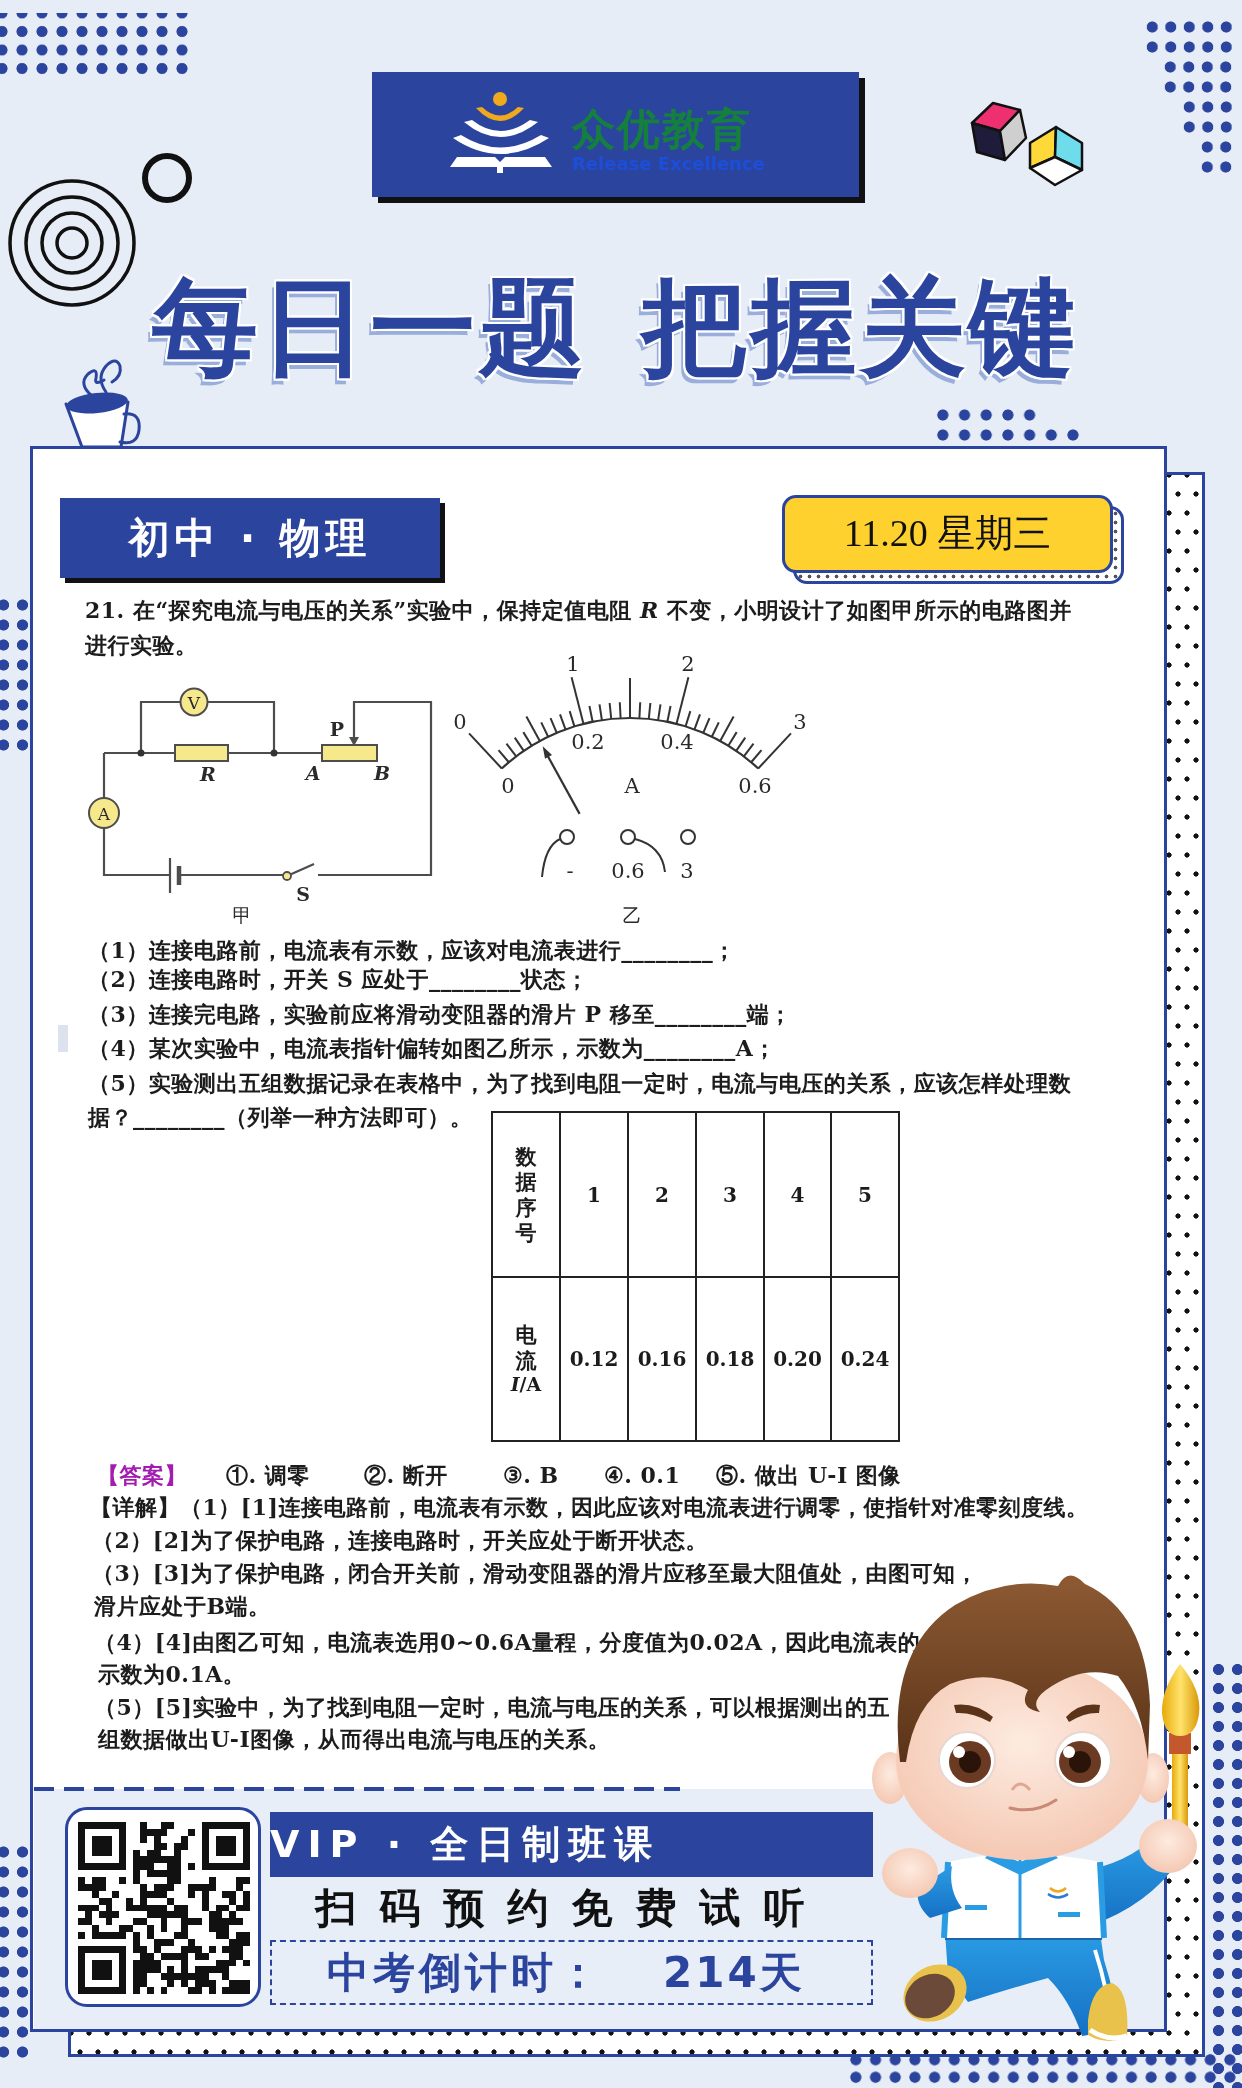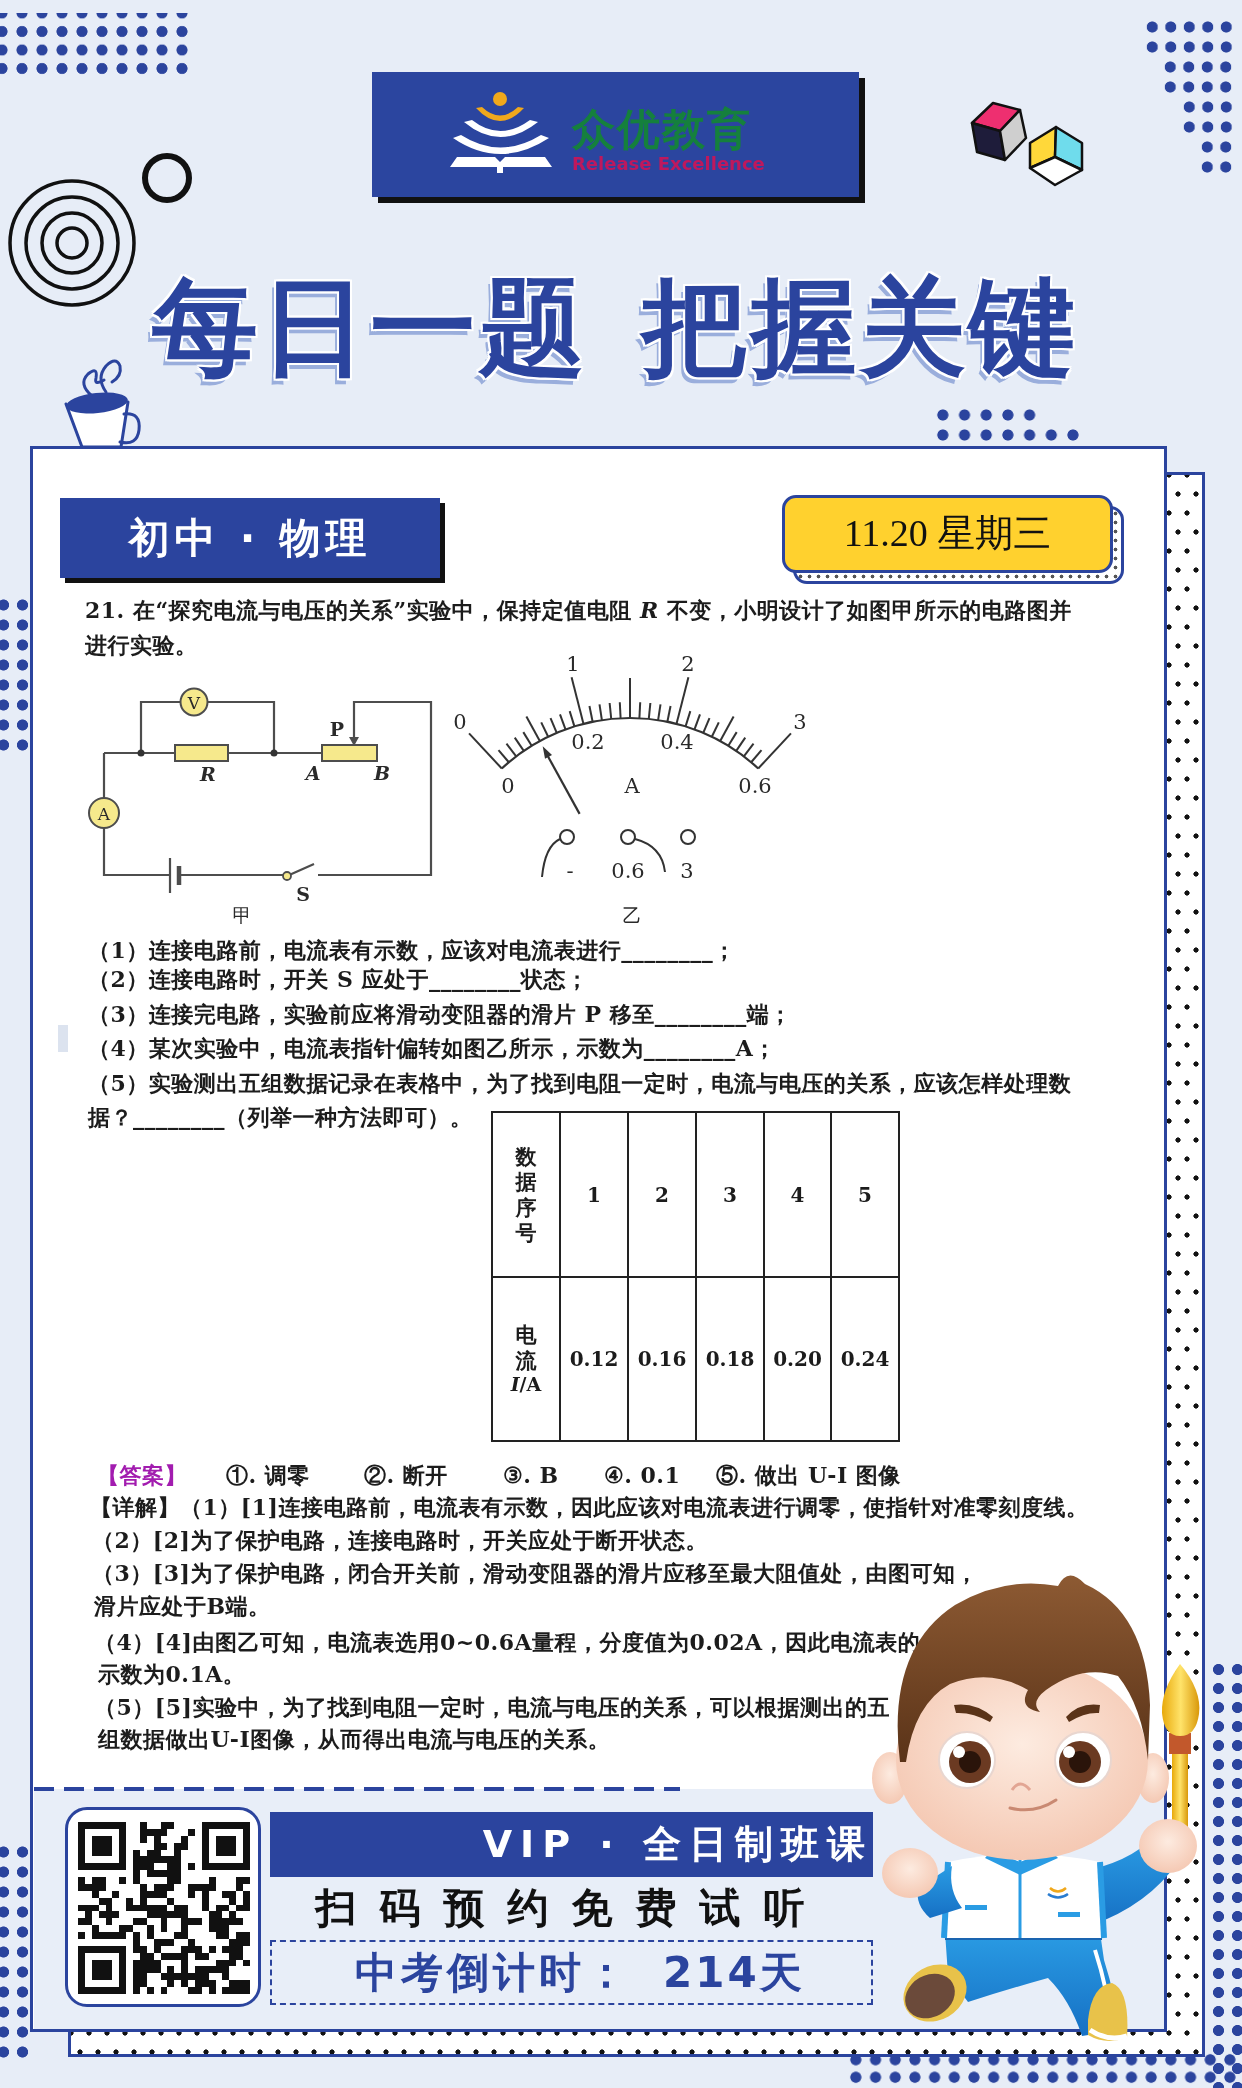--- a/index.html
+++ b/index.html
@@ -7,21 +7,21 @@
     width:1242px; height:2088px; position:relative; overflow:hidden;
     background:#e7edf7;
     font-family:"DejaVu Serif", serif;
   }
   .abs { position:absolute; }
   .dots { position:absolute; background-repeat:repeat; }
   .dots-blue { background-image: radial-gradient(circle at center, #2b449e 5.2px, transparent 5.9px); }
   .logo-shadow { left:378px; top:78px; width:487px; height:125px; background:#111; }
   .logo-box { left:372px; top:72px; width:487px; height:125px; background:#2b459f; }
   .brand-cn { left:572px; top:103px; font-family:Liberation Sans, sans-serif; font-weight:bold; font-size:43px; line-height:52px; color:#15803d; letter-spacing:2px; white-space:nowrap; }
-  .brand-en { left:572px; top:154px; font-family:"DejaVu Sans", sans-serif; font-weight:bold; font-size:18px; line-height:20px; color:#be185d; white-space:nowrap; }
+  .brand-en { left:572px; top:154px; font-family:"DejaVu Sans", sans-serif; font-weight:bold; font-size:18px; line-height:20px; color:#1d4ed8; white-space:nowrap; }
   .headline { top:268px; font-family:"DejaVu Sans", sans-serif; font-weight:900; font-size:106px; line-height:120px; color:#2b449e; letter-spacing:3px; white-space:nowrap;
     text-shadow: 2px 0 0 #fff, -2px 0 0 #fff, 0 2px 0 #fff, 0 -2px 0 #fff, 2px 2px 0 #fff, -2px -2px 0 #fff, 2px -2px 0 #fff, -2px 2px 0 #fff, -4px 6px 0 #9aaedc; }
   .back-panel { left:68px; top:472px; width:1137px; height:1585px; box-sizing:border-box; border:3px solid #2b449e;
     background-color:#fff;
     background-image: radial-gradient(circle at center, #111 2.3px, transparent 2.9px), radial-gradient(circle at center, #111 2.3px, transparent 2.9px);
     background-size: 18px 38px, 18px 38px; background-position: 0 0, 9px 19px; }
   .card { left:30px; top:446px; width:1137px; height:1586px; box-sizing:border-box; border:3.5px solid #2b449e; background:#fff; }
   .card-foot { left:33.5px; top:1789px; width:1130px; height:240px; background:#e8eef8; }
   .dash-line { left:34px; top:1787px; width:646px; height:4px; background:repeating-linear-gradient(90deg, #2b449e 0 20px, transparent 20px 30px); }
   .tag-shadow { left:65px; top:503px; width:380px; height:80px; background:#111; }
@@ -32,24 +32,24 @@
     font-family:"Liberation Serif", serif; font-size:38px; line-height:71px; text-align:center; color:#111; white-space:nowrap; }
   .t { position:absolute; font-size:22px; line-height:26px; white-space:nowrap; color:#1c1c1c; font-weight:bold; letter-spacing:0.5px; font-family:"DejaVu Serif", serif; }
   .t i { font-style:italic; }
   .blue-label { color:#a21caf; }
   table.data { position:absolute; left:491px; top:1111px; width:407px; height:331px; border-collapse:collapse; table-layout:fixed; }
   table.data td { border:2.5px solid #222; text-align:center; vertical-align:middle; font-family:"DejaVu Serif", serif; font-size:20px; font-weight:bold; color:#1c1c1c; padding:0; }
   .vlabel { display:block; width:1.05em; margin:0 auto; word-break:break-all; line-height:1.2; font-size:21px; }
   .unit { display:block; font-size:19px; line-height:1.2; }
   .unit i { font-style:italic; }
   .qr-box { left:65px; top:1807px; width:196px; height:200px; box-sizing:border-box; border:3px solid #2b449e; border-radius:22px; background:#fff; }
-  .vip { left:270px; top:1812px; width:603px; height:65px; background:#2b449e; color:#fff; font-family:"DejaVu Sans", sans-serif; font-weight:bold; font-size:38px; line-height:65px; text-align:right; letter-spacing:8px; white-space:nowrap; }
+  .vip { left:270px; top:1812px; width:603px; height:65px; background:#2b449e; color:#fff; font-family:"DejaVu Sans", sans-serif; font-weight:bold; font-size:38px; line-height:65px; text-align:left; letter-spacing:8px; white-space:nowrap; }
   .cta { left:270px; top:1880px; width:603px; height:56px; color:#111; font-family:"DejaVu Sans", sans-serif; font-weight:bold; font-size:41px; line-height:56px; text-align:center; letter-spacing:23px; white-space:nowrap; }
   .countdown { left:270px; top:1940px; width:603px; height:65px; box-sizing:border-box; border:2px dashed #2b449e; color:#2b449e; font-family:"DejaVu Sans", sans-serif; font-weight:bold; font-size:42px; line-height:61px; white-space:nowrap; }
-  .countdown .lbl { position:absolute; left:55px; letter-spacing:4px;margin-left:28px; }
+  .countdown .lbl { position:absolute; left:55px; letter-spacing:4px; }
   .countdown .val { position:absolute; left:391px; letter-spacing:3px; }
   svg text { font-family:"DejaVu Serif", serif; fill:#2a2a2a; }
 </style>
 </head>
 <body>
 
 <div class="dots dots-blue" style="left:-8px; top:13px; width:200px; height:62px; background-size:20px 18.5px; background-position:0 -9.25px;"></div>
 <div class="dots dots-blue" style="left:1142.75px; top:17px; width:92.5px; height:40px; background-size:18.5px 20px;"></div>
 <div class="dots dots-blue" style="left:1161.25px; top:57px; width:74px; height:40px; background-size:18.5px 20px;"></div>
 <div class="dots dots-blue" style="left:1179.75px; top:97px; width:55.5px; height:40px; background-size:18.5px 20px;"></div>

